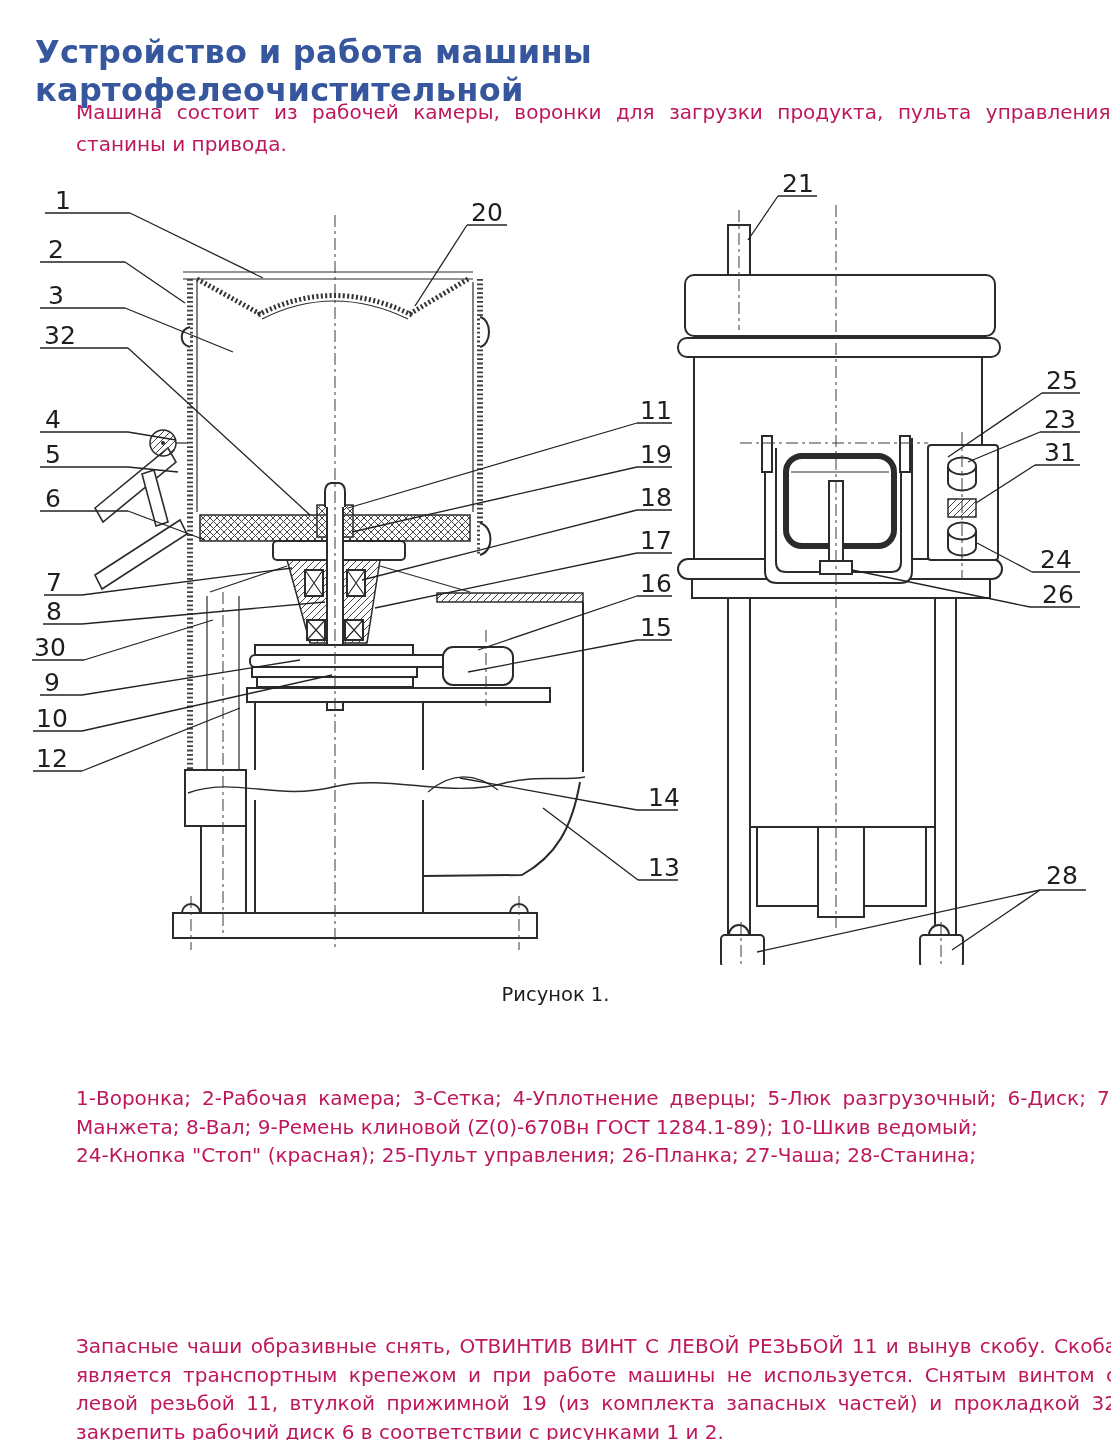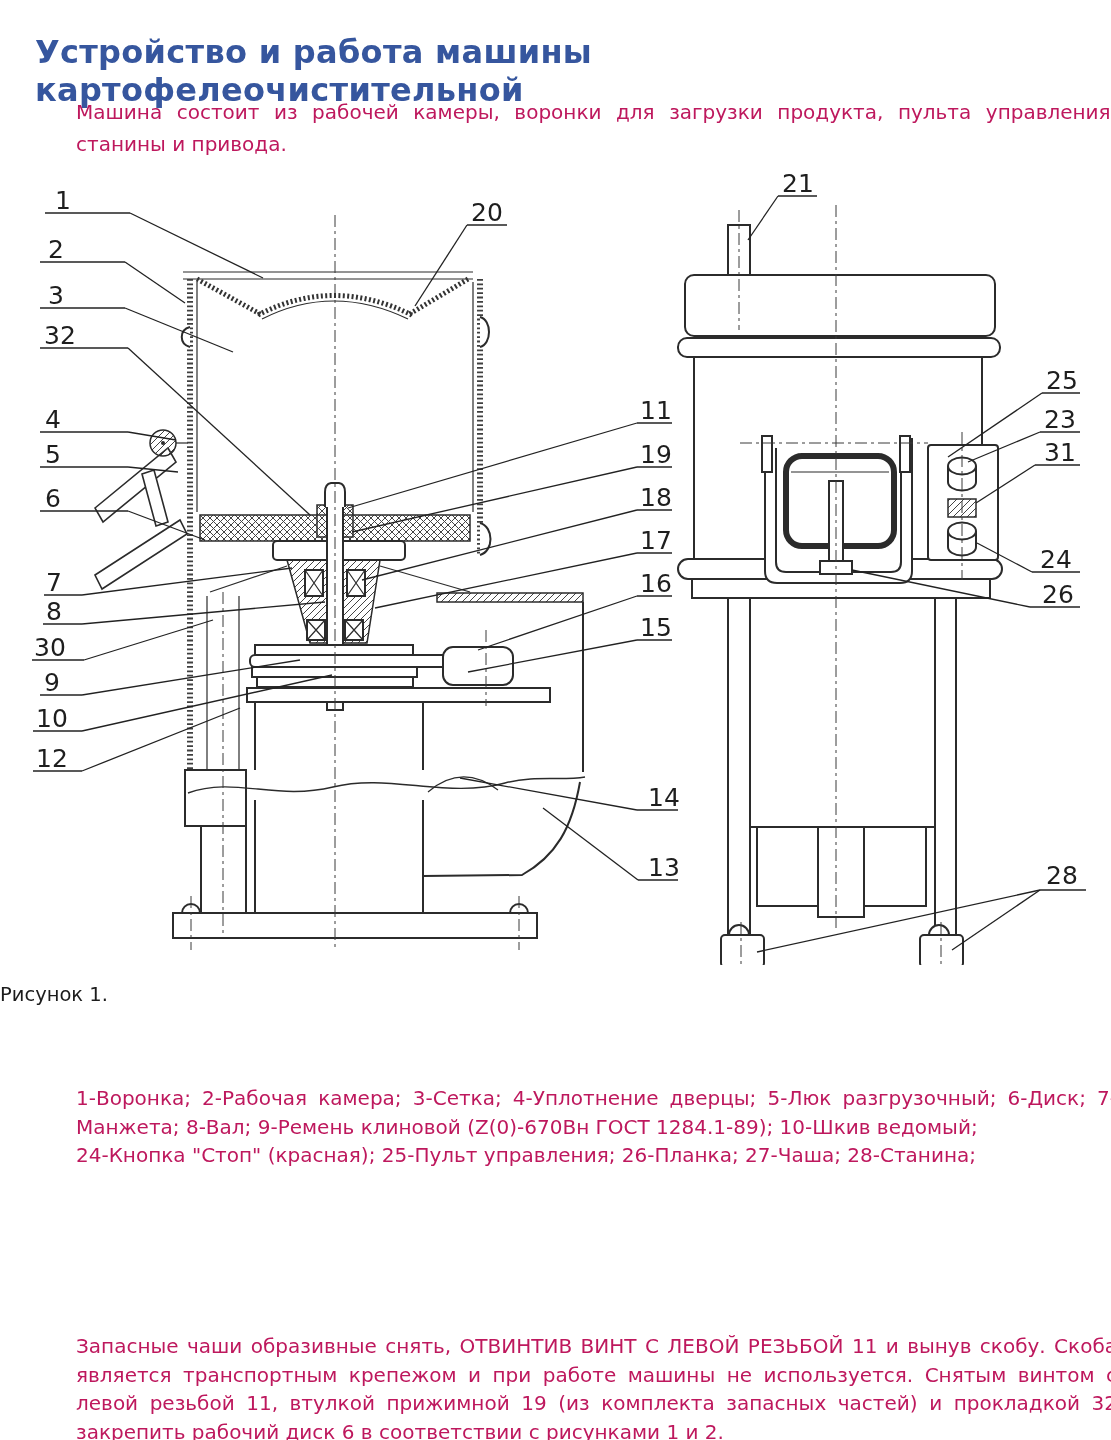--- a/index.html
+++ b/index.html
@@ -2,21 +2,21 @@
 <html><head>
 <meta charset="utf-8">
 <style>
   html,body{margin:0;padding:0;background:#fff;}
   body{width:1111px;height:1440px;position:relative;font-family:"DejaVu Sans",sans-serif;color:#1e1e1e;}
   .page-title{position:absolute;top:12px;left:35px;width:1040px;font-size:32px;font-weight:bold;letter-spacing:.3px;color:#36569E;}
   .txt{position:absolute;left:35px;width:1041px;font-size:20px;line-height:28.6px;text-align:justify;color:#be185d;margin-left:41px;}
   .intro{top:76px;line-height:32px;}
   .legend{top:1084px;}
   .outro{top:1312px;}
-  .fig-caption{position:absolute;top:983px;left:0;width:1111px;font-size:19.5px;color:#1c1c1c;}
+  .fig-caption{position:absolute;top:983px;left:0;width:1111px;text-align:center;font-size:19.5px;color:#1c1c1c;}
   svg{position:absolute;left:0;top:165px;}
   .wh{fill:#fff;stroke:#2b2b2b;stroke-width:2;}
   .wh2{fill:#fff;stroke:#2b2b2b;stroke-width:1.6;}
   .med{fill:none;stroke:#2b2b2b;stroke-width:2;}
   .medf{fill:#fff;stroke:#2b2b2b;stroke-width:2;}
   .thin{fill:none;stroke:#2b2b2b;stroke-width:1.2;}
   .cl{fill:none;stroke:#3a3a3a;stroke-width:1;stroke-dasharray:12 4 3 4;}
   .wall{fill:none;stroke:#3f3f3f;stroke-width:6;stroke-dasharray:1.8 2.6;}
   .funnel{fill:none;stroke:#333;stroke-width:5;stroke-dasharray:2 2.4;}
   .xh{fill:url(#xh);stroke:#2b2b2b;stroke-width:1.5;}

